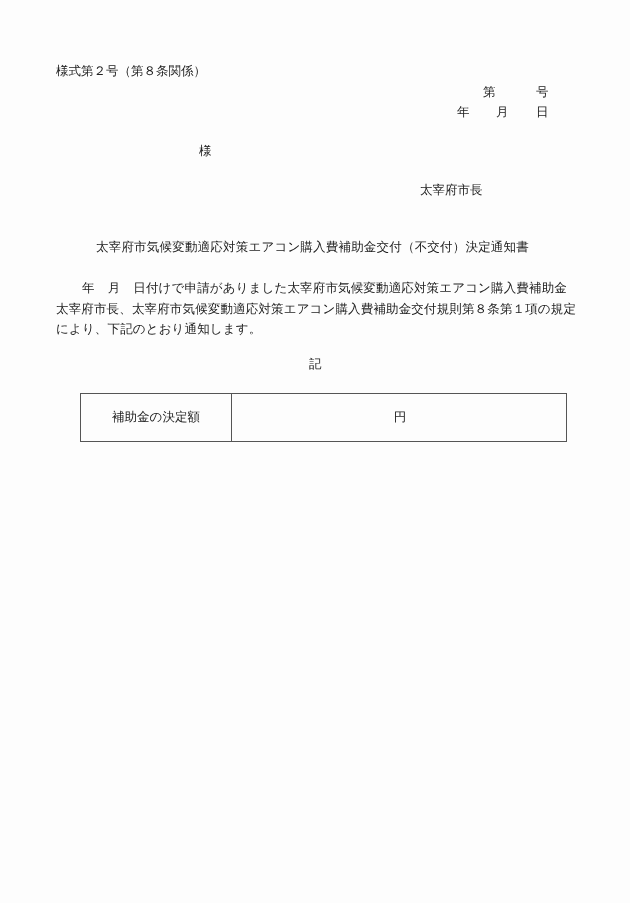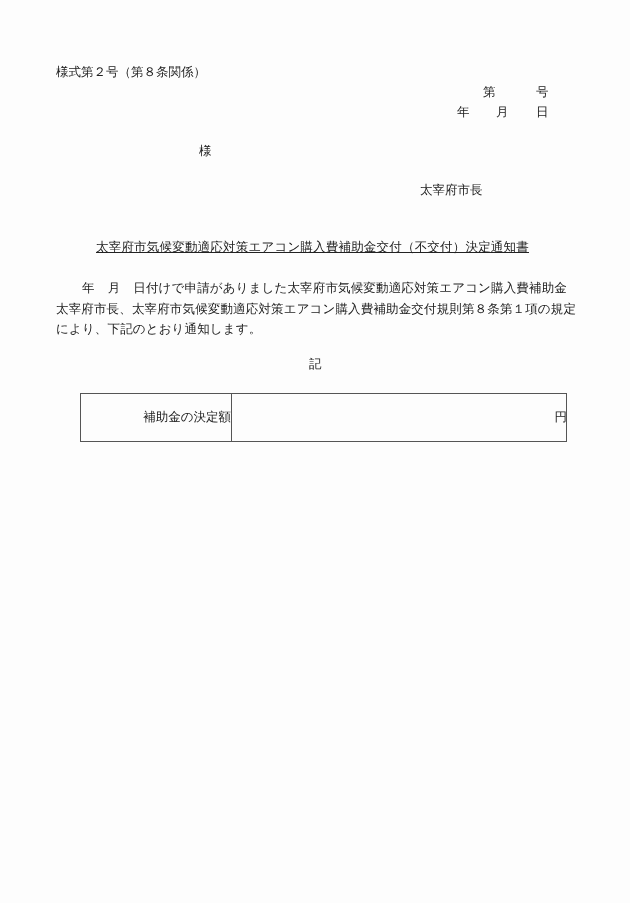--- a/index.html
+++ b/index.html
@@ -10,29 +10,29 @@
     body {
       width: 630px;
       height: 903px;
       position: relative;
       overflow: hidden;
       font-family: "DejaVu Serif", "Liberation Serif", serif;
       color: #222222;
       font-size: 12.5px;
     }
     .abs { position: absolute; white-space: nowrap; line-height: 1; }
-    .form-id { left: 56px; top: 66px; }
+    .form-id { left: 56px; top: 66px; font-family: Liberation Mono, monospace; }
     .doc-no-prefix { left: 483px; top: 86px; }
     .doc-no-suffix { left: 536px; top: 86px; }
     .date-year { left: 457px; top: 106px; }
     .date-month { left: 496px; top: 106px; }
     .date-day { left: 536px; top: 106px; }
     .addressee { left: 199px; top: 145px; }
     .issuer { left: 420px; top: 184px; }
-    .title { left: 96px; top: 241px; letter-spacing: 0.2px; text-decoration: underline; }
+    .title { left: 96px; top: 241px; letter-spacing: 0.2px; }
     .body-text {
       position: absolute;
       left: 56px;
       top: 278px;
       width: 522px;
       line-height: 20.5px;
       white-space: normal;
       letter-spacing: 0.15px;
     }
     .body-line { display: block; white-space: nowrap; }
@@ -50,21 +50,21 @@
     }
     table.decision-table td {
       border: 1px solid #555555;
       padding: 0;
       vertical-align: middle;
     }
     .col-label { width: 150px; text-align: center; }
     .col-value { text-align: center; }
     tr.row-review td { height: 37px; }
     tr.row-reason td { height: 47px; }
-    tr.row-amount td { height: 47px; text-align: right; }
+    tr.row-amount td { height: 47px; }
     .choice-wrap {
       display: inline-flex;
       align-items: center;
       position: relative;
       left: 11px;
     }
     .choice-sep { display: inline-block; width: 66px; text-align: center; }
     .yen { position: relative; left: 1px; }
   </style>
 </head>

